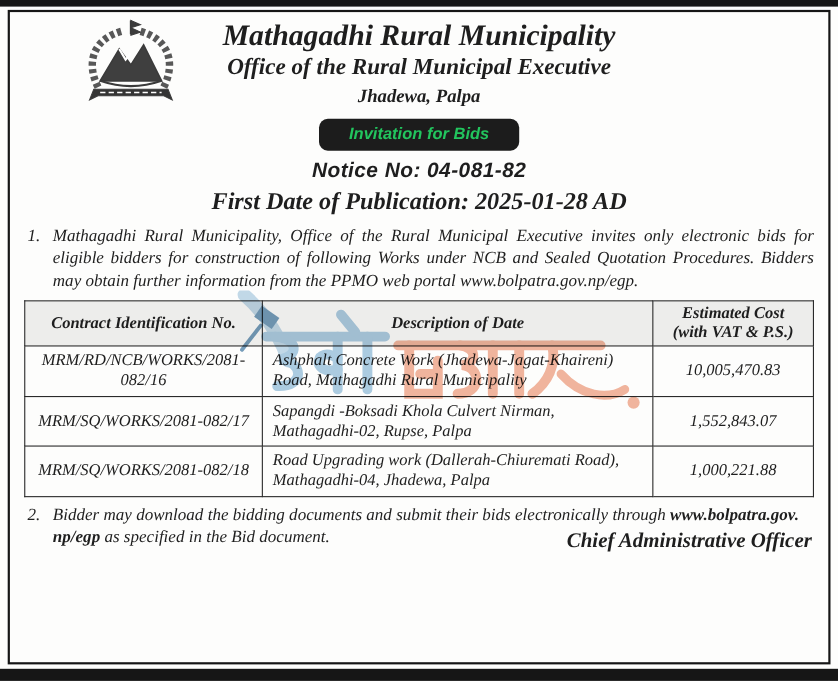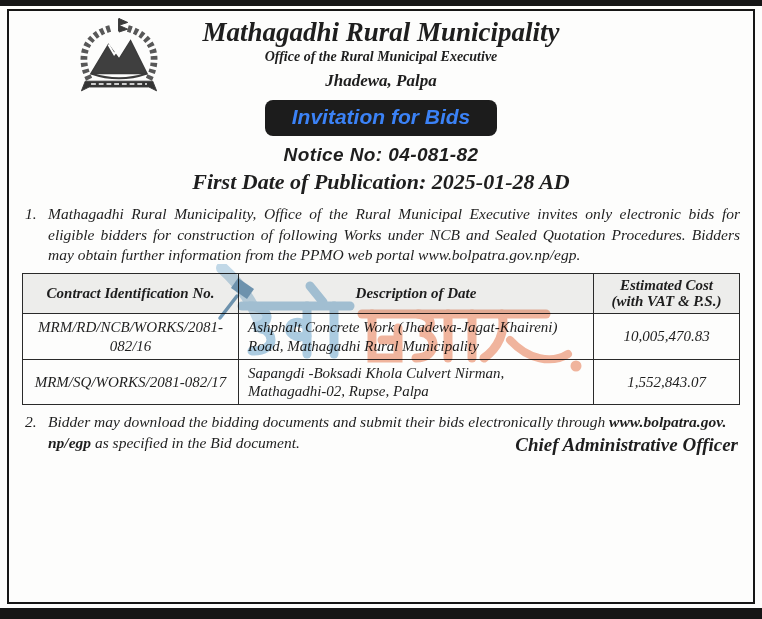--- a/index.html
+++ b/index.html
@@ -14,28 +14,28 @@
   .scan-bar-top   { position:absolute; top:0; left:0; width:762px; height:6px; background:#161616; }
   .scan-bar-bottom{ position:absolute; bottom:0; left:0; width:762px; height:11px; background:#161616; }
   .frame {
     position:absolute; left:7px; right:7px; top:9px; bottom:15px;
     border:2.5px solid #161616; padding:2px 13px 0;
   }
   
   .header { position:relative; text-align:center; padding-top:4px; }
   .emblem { position:absolute; left:44px; top:2px; width:106px; height:90px; }
   .org-name { font-size:27px; font-weight:bold; margin:0; line-height:1.12; }
-  .office   { font-size:14px; font-weight:bold; margin:2px 0 0; line-height:1.1; }
+  .office   { font-size:21px; font-weight:bold; margin:2px 0 0; line-height:1.1; }
   .location { font-size:17px; font-weight:bold; margin:7px 0 0; line-height:1.1; }
   
   .badge-wrap { text-align:center; margin-top:10px; }
   .badge {
-    display:inline-block; background:#1c1c1c; color:#3b82f6;
+    display:inline-block; background:#1c1c1c; color:#22c55e;
     font-family:"Liberation Sans","DejaVu Sans",sans-serif;
-    font-weight:bold; font-size:21px; padding:5px 27px 7px; border-radius:8px;text-align:right;
+    font-weight:bold; font-size:15px; padding:5px 27px 7px; border-radius:8px;text-align:right;
   }
   .notice-no {
     text-align:center; font-family:"Liberation Sans","DejaVu Sans",sans-serif;
     font-weight:bold; font-size:19px; margin-top:8px; letter-spacing:0.4px;
   }
   .pub-date { text-align:center; font-weight:bold; font-size:22px; margin-top:3px; }
   
   .list-item { display:flex; margin-top:9px; font-size:15.5px; line-height:1.32; }
   .list-no   { flex:0 0 26px; padding-left:3px; }
   .list-text { flex:1; text-align:justify; }
@@ -123,20 +123,25 @@
         <tr>
           <td class="c-id">MRM/RD/NCB/WORKS/2081-082/16</td>
           <td class="c-desc">Ashphalt Concrete Work (Jhadewa-Jagat-Khaireni) Road, Mathagadhi Rural Municipality</td>
           <td class="c-cost">10,005,470.83</td>
         </tr>
         <tr>
           <td class="c-id">MRM/SQ/WORKS/2081-082/17</td>
           <td class="c-desc">Sapangdi -Boksadi Khola Culvert Nirman, Mathagadhi-02, Rupse, Palpa</td>
           <td class="c-cost">1,552,843.07</td>
         </tr>
+        <tr>
+          <td class="c-id">MRM/SQ/WORKS/2081-082/18</td>
+          <td class="c-desc">Road Upgrading work (Dallerah-Chiuremati Road), Mathagadhi-04, Jhadewa, Palpa</td>
+          <td class="c-cost">1,000,221.88</td>
+        </tr>
       </tbody>
     </table>
 
     <div class="list-item item2">
       <span class="list-no">2.</span>
       <span class="list-text"><span>Bidder may download the bidding documents and submit their bids electronically through </span><b>www.bolpatra.gov.</b><br><b>np/egp</b><span> as specified in the Bid document.</span></span>
     </div>
 
     <div class="signature">Chief Administrative Officer</div>
   </div>

